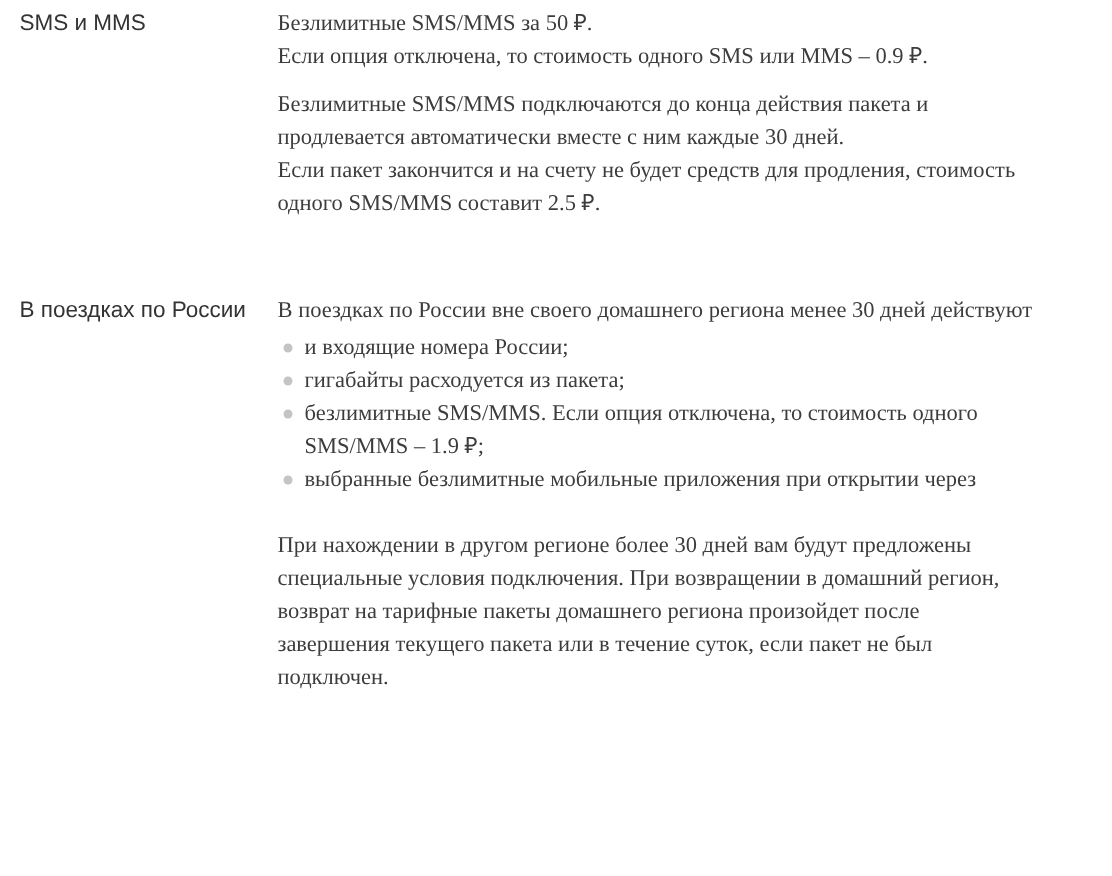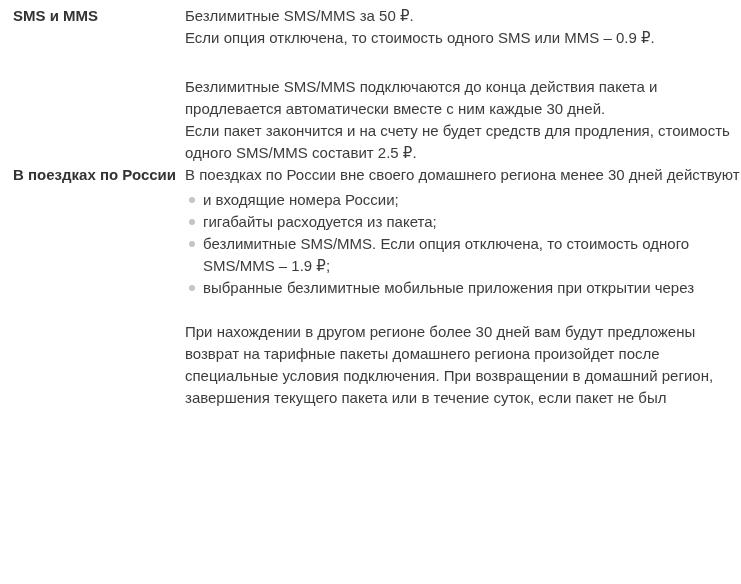--- a/index.html
+++ b/index.html
@@ -18,41 +18,43 @@
     font-size: 15px;
     line-height: 22px;
     color: #3c3c3c;
     overflow: hidden;
   }
   .row {
     display: flex;
     align-items: flex-start;
   }
   .row.second {
+    margin-top: 49px;
   }
   .label-col {
     width: 185px;
     flex: 0 0 185px;
     box-sizing: border-box;
     padding-left: 13px;
-    font-weight: bold;
+    font-weight: normal;
     font-size: 15px;
     line-height: 22px;
     color: #333333;
     white-space: nowrap;
   }
   .content-col {
     flex: 1 1 auto;
     min-width: 0;
   }
   .line {
     white-space: nowrap;
+    font-family: Liberation Serif, serif;
   }
   .para-gap {
-    margin-top: 27px;
+    margin-top: 10px;
   }
   ul.bullets {
     list-style: none;
     margin: 3px 0 0 0;
     padding: 0;
   }
   ul.bullets li {
     position: relative;
     padding-left: 18px;
   }
@@ -107,20 +109,21 @@
         <li>
           <div class="line">безлимитные SMS/MMS. Если опция отключена, то стоимость одного</div>
           <div class="line">SMS/MMS – 1.9 ₽;</div>
         </li>
         <li>
           <div class="line">выбранные безлимитные мобильные приложения при открытии через</div>
         </li>
       </ul>
       <div class="outro">
         <div class="line">При нахождении в другом регионе более 30 дней вам будут предложены</div>
+        <div class="line">специальные условия подключения. При возвращении в домашний регион,</div>
         <div class="line">возврат на тарифные пакеты домашнего региона произойдет после</div>
-        <div class="line">специальные условия подключения. При возвращении в домашний регион,</div>
         <div class="line">завершения текущего пакета или в течение суток, если пакет не был</div>
+        <div class="line">подключен.</div>
       </div>
     </div>
   </div>
 
 </div>
 
 </body></html>

